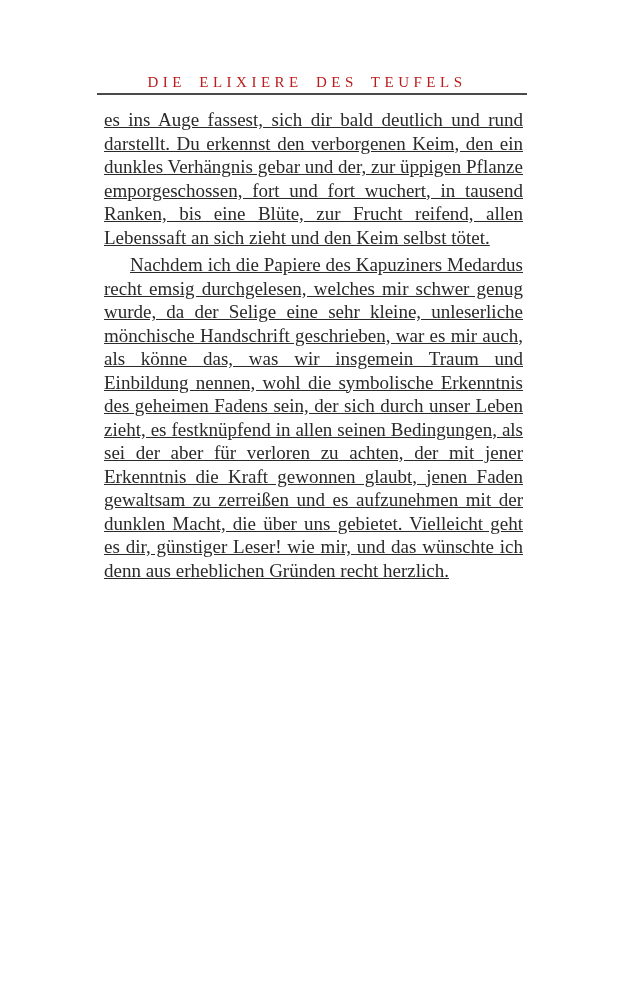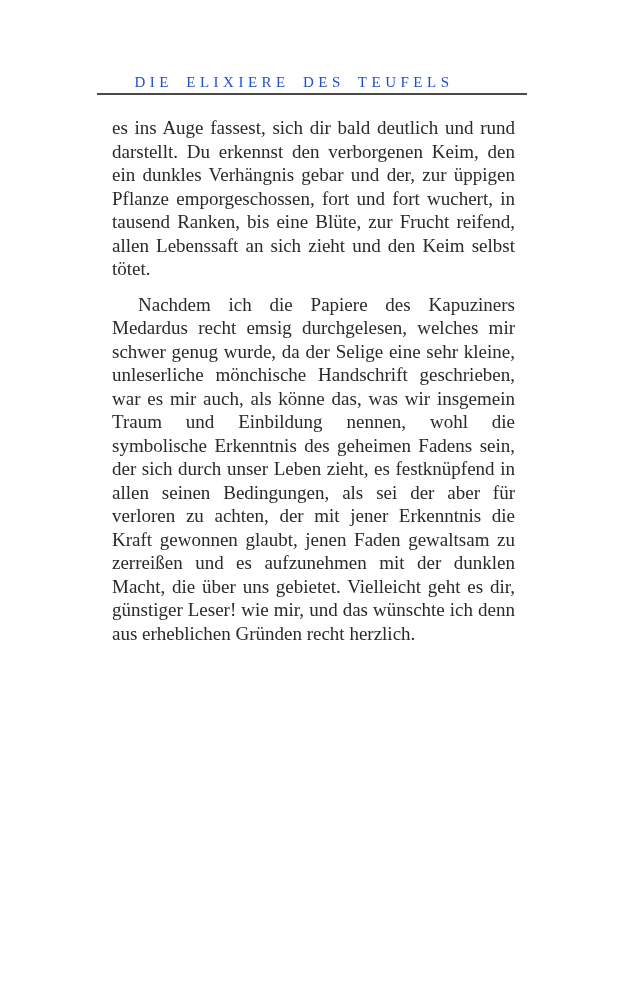--- a/index.html
+++ b/index.html
@@ -17,50 +17,51 @@
     width: 631px;
     height: 1000px;
     background: var(--bg);
     font-family: "Liberation Serif", "DejaVu Serif", serif;
     color: var(--text);
     overflow: hidden;
   }
   .running-header {
     position: absolute;
     top: 74px;
-    left: 79px;
+    left: 92px;
     width: 430px;
     text-align: center;
     font-size: 15px;
     line-height: 17px;
     letter-spacing: 4.5px;
     word-spacing: 5px;
-    color: #1d4ed8;
+    color: #b91c1c;
     white-space: nowrap;
   }
   .header-rule {
     position: absolute;
     top: 93px;
     left: 97px;
     width: 430px;
     height: 2px;
     background: var(--rule);
   }
   .page-body {
     position: absolute;
     top: 104px;
     left: 100px;
     width: 427px;
     font-size: 19px;
     line-height: 23.5px;
     text-align: justify;
   }
   .page-body p {
-    margin: 12px;
+    margin: 4px;
     padding: 0;
+    text-decoration: underline;
   }
   .page-body p.indent {
     text-indent: 26px;
   }
 </style>
 </head>
 <body>
 
 <div class="book-page">
   <div class="running-header">DIE ELIXIERE DES TEUFELS</div>

